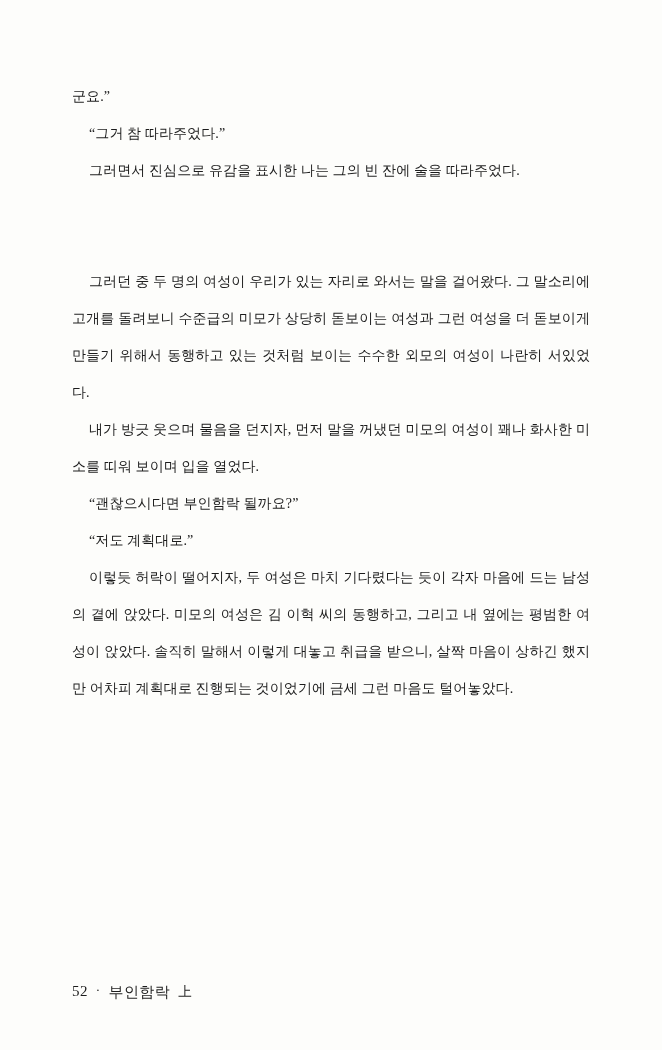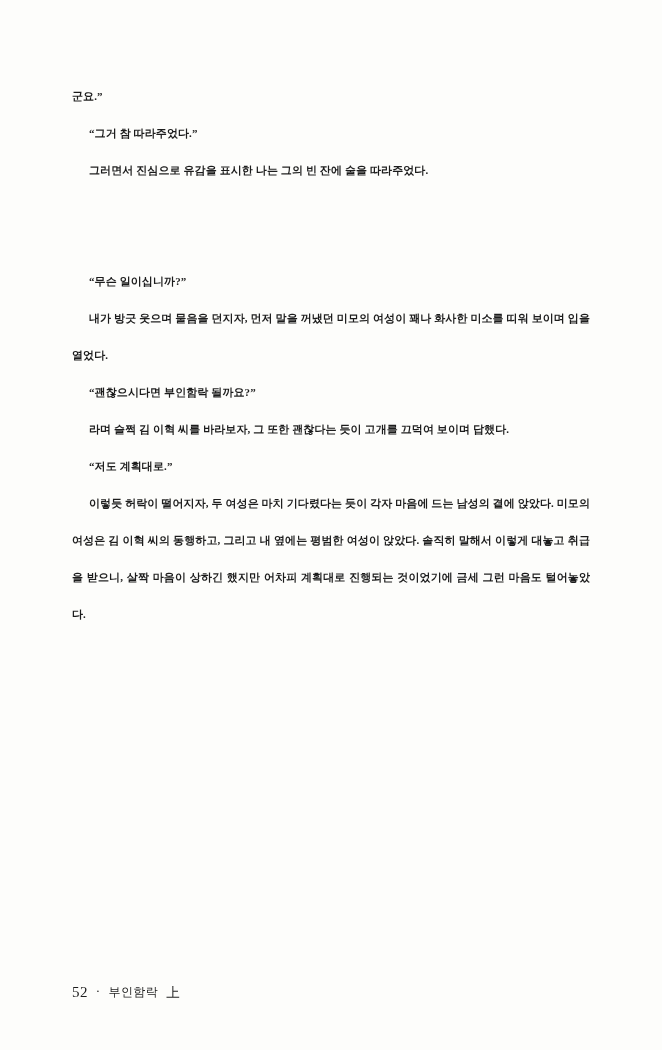--- a/index.html
+++ b/index.html
@@ -16,27 +16,26 @@
   }
   .page {
     position: relative;
     width: 662px;
     height: 1050px;
     background: #fdfdfb;
     box-sizing: border-box;
     padding: 78px 72px 40px 72px;
   }
   .body-text {
-    font-size: 11px;
+    font-size: 14px;
     line-height: 37px;
     text-align: justify;
     text-justify: inter-character;
     letter-spacing: 0.1px;
     color: #1c1c1c;
-    font-weight: bold;
   }
   .para {
     margin: 0;
     text-indent: 0;
   }
   .para.indent {
     text-indent: 17px;
   }
   .para.hang {
     text-indent: 0;
@@ -60,41 +59,40 @@
   }
   .footer .pagenum {
     font-family: "Liberation Serif", "DejaVu Serif", serif;
   }
   .footer .dot {
     font-size: 13px;
     position: relative;
     top: -1px;
   }
   .footer .title {
-    font-size: 12px;
+    font-size: 15px;
   }
   .footer .vol {
     font-size: 13.5px;
   }
 </style>
 </head>
 <body>
 
 <div class="page">
 
   <div class="body-text">
     <p class="para hang">군요.”</p>
     <p class="para indent">“그거 참 따라주었다.”</p>
     <p class="para indent">그러면서 진심으로 유감을 표시한 나는 그의 빈 잔에 술을 따라주었다.</p>
     <div class="gap-sm"></div>
     <div class="gap-md"></div>
-    <p class="para indent">“무슨 일이십니까?”</p>
+    <p class="para indent">그러던 중 두 명의 여성이 우리가 있는 자리로 와서는 말을 걸어왔다. 그 말소리에 고개를 돌려보니 수준급의 미모가 상당히 돋보이는 여성과 그런 여성을 더 돋보이게 만들기 위해서 동행하고 있는 것처럼 보이는 수수한 외모의 여성이 나란히 서있었다.</p>
     <p class="para indent">내가 방긋 웃으며 물음을 던지자, 먼저 말을 꺼냈던 미모의 여성이 꽤나 화사한 미소를 띠워 보이며 입을 열었다.</p>
     <p class="para indent">“괜찮으시다면 부인함락 될까요?”</p>
-    <p class="para indent">라며 슬쩍 김 이혁 씨를 바라보자, 그 또한 괜찮다는 듯이 고개를 끄덕여 보이며 답했다.</p>
     <p class="para indent">“저도 계획대로.”</p>
     <p class="para indent">이렇듯 허락이 떨어지자, 두 여성은 마치 기다렸다는 듯이 각자 마음에 드는 남성의 곁에 앉았다. 미모의 여성은 김 이혁 씨의 동행하고, 그리고 내 옆에는 평범한 여성이 앉았다. 솔직히 말해서 이렇게 대놓고 취급을 받으니, 살짝 마음이 상하긴 했지만 어차피 계획대로 진행되는 것이었기에 금세 그런 마음도 털어놓았다.</p>
   </div>
 
   <div class="footer">
     <span class="pagenum">52</span>
     <span class="dot">·</span>
     <span class="title">부인함락</span>
     <span class="vol">上</span>
   </div>

